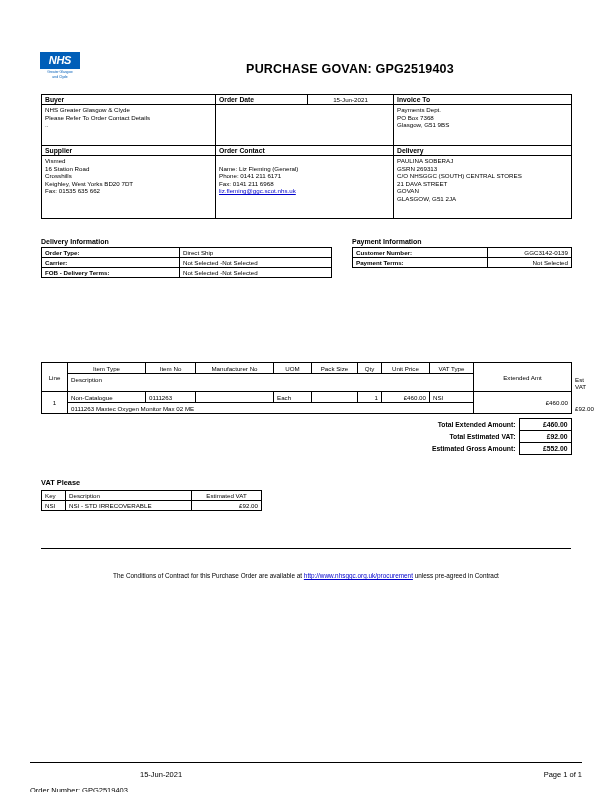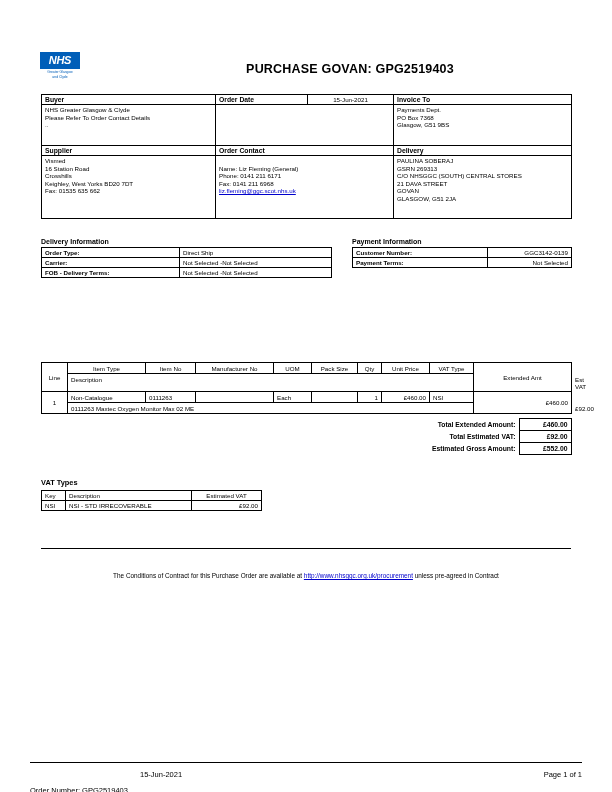--- a/index.html
+++ b/index.html
@@ -367,21 +367,21 @@
       </tr>
       <tr>
         <td class="lbl">Estimated Gross Amount:</td>
         <td class="amt">£552.00</td>
       </tr>
     </tbody>
       </table>
   </div>
 
   <div class="vat-types">
-    <div class="sec-title">VAT Types</div>
+    <div class="sec-title">VAT Please</div>
     <table>
       <colgroup>
           <col style="width:24px">
           <col style="width:126px">
           <col style="width:70px">
         </colgroup>
       <tbody>
           <tr>
         <td>Key</td>
         <td>Description</td>

